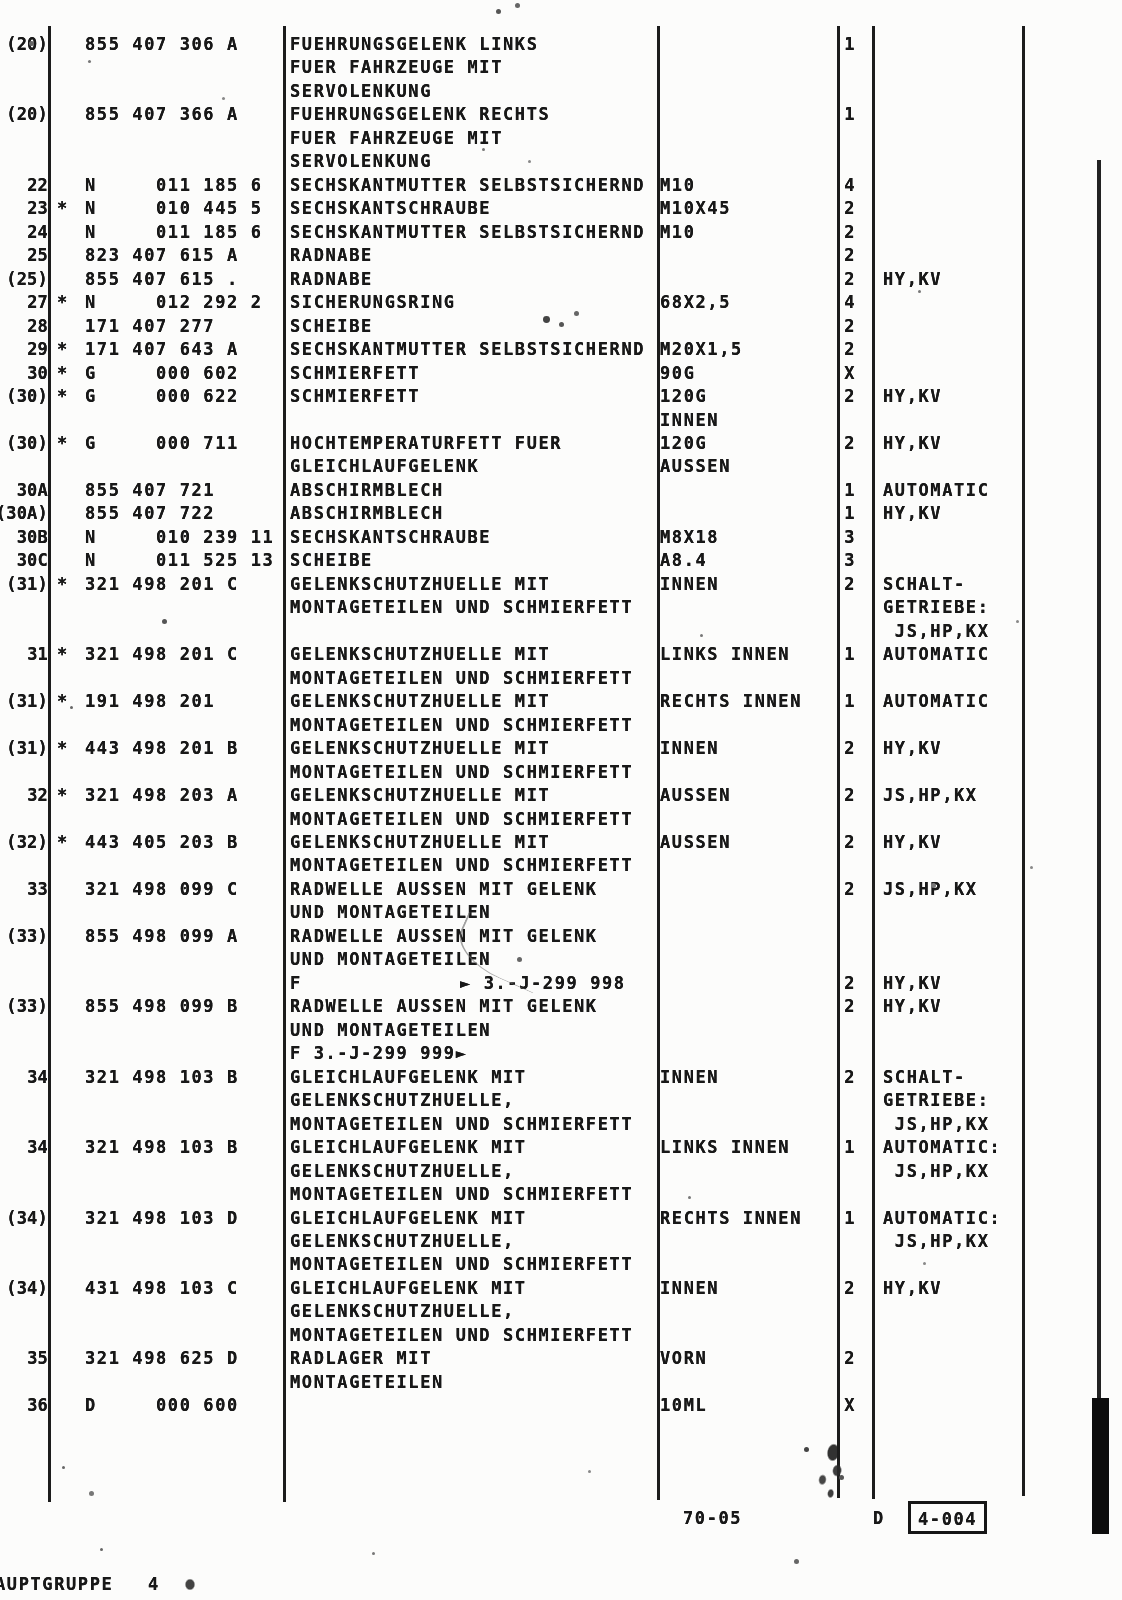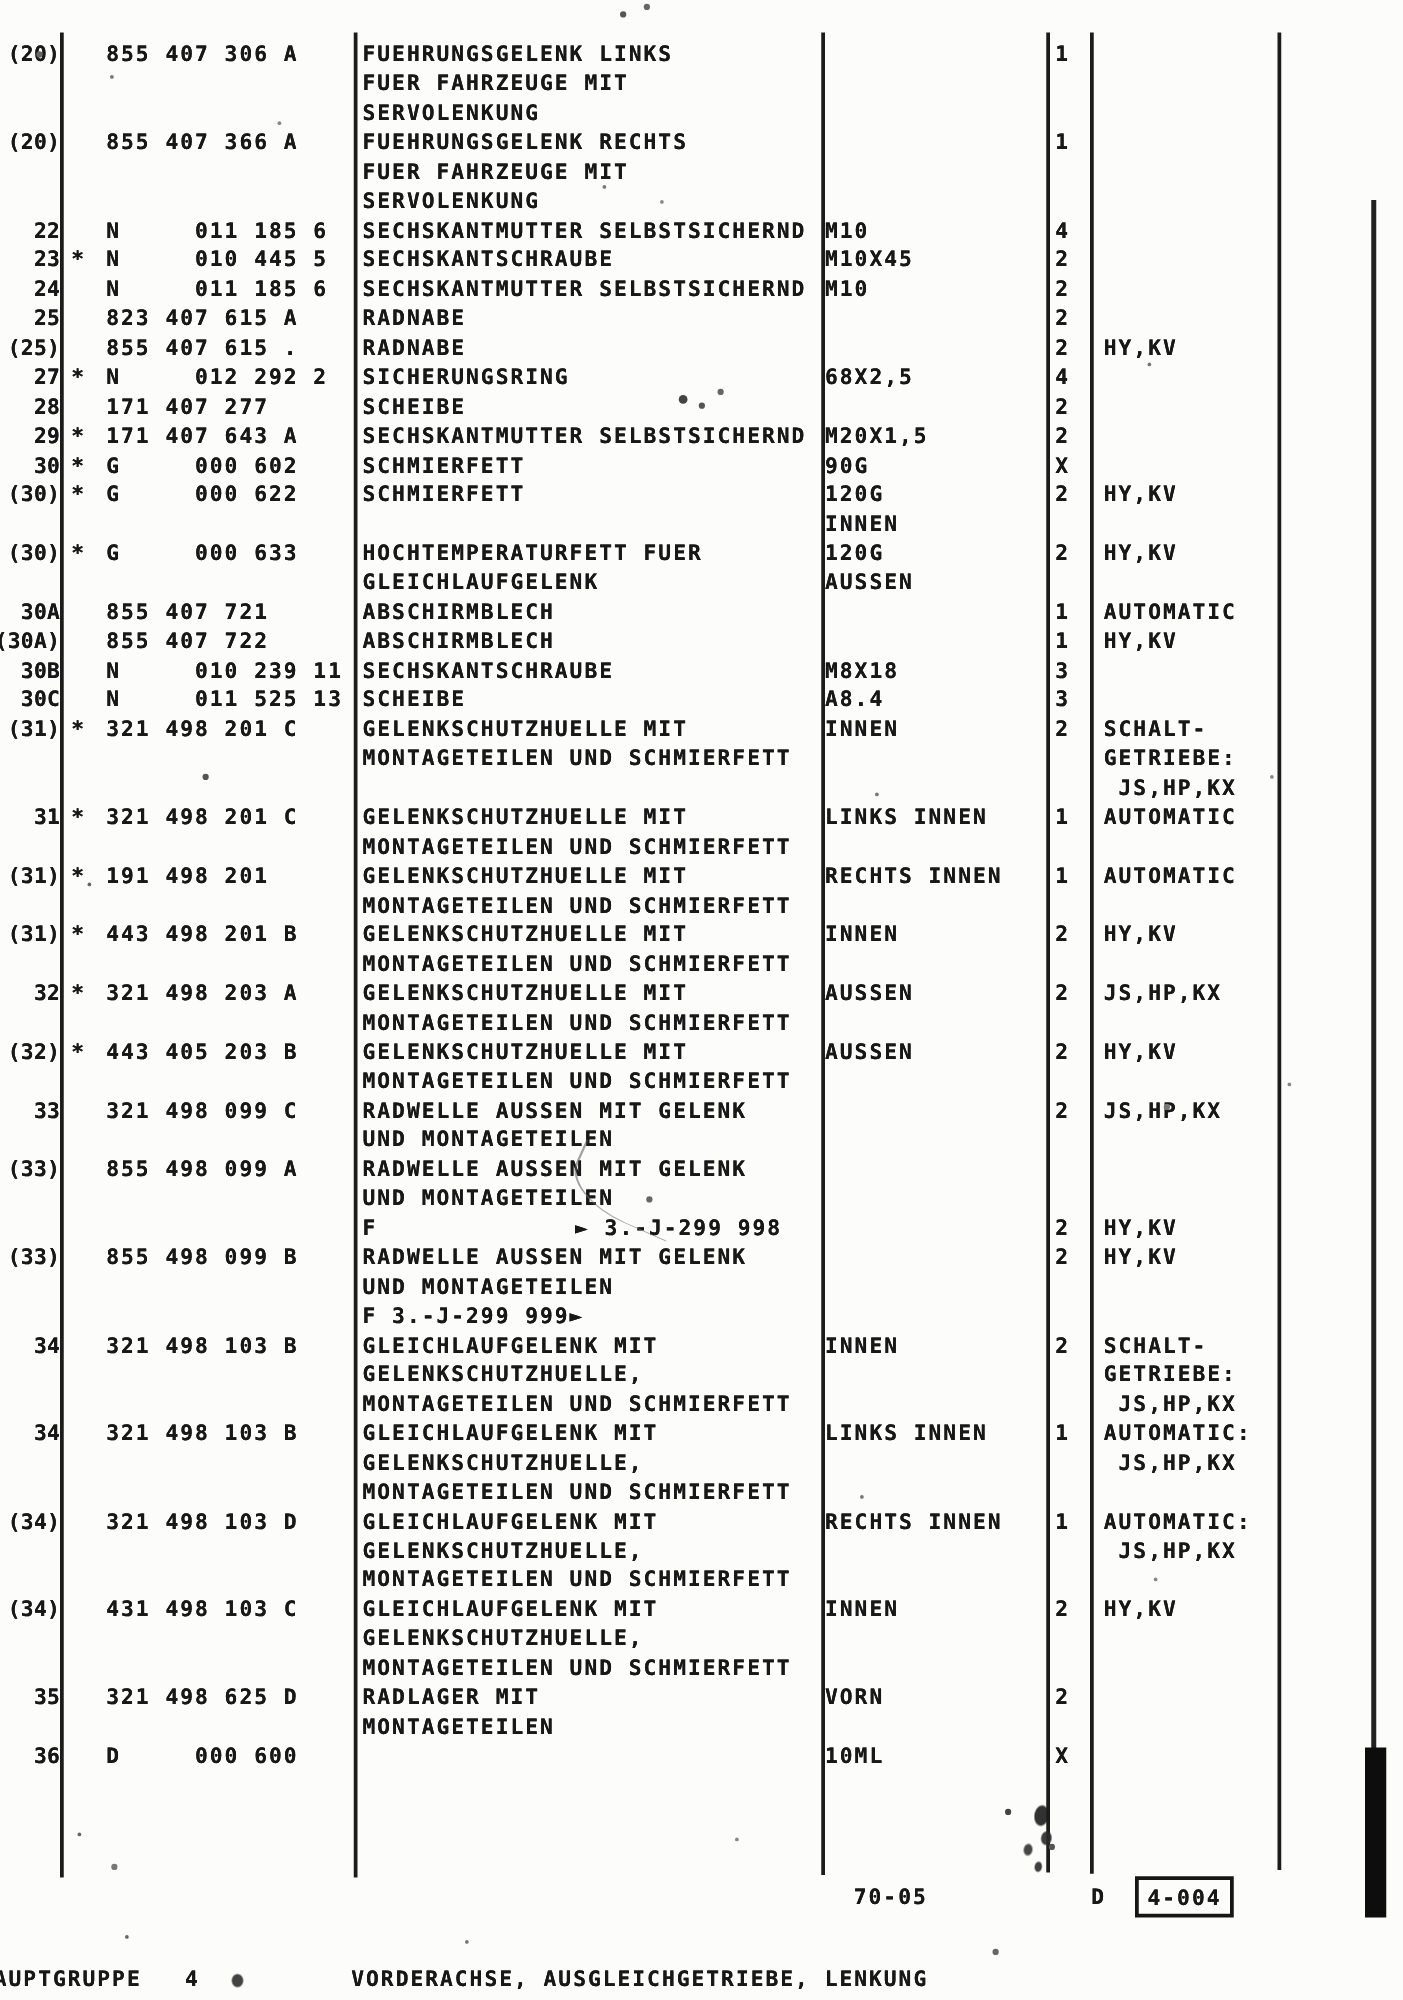--- a/index.html
+++ b/index.html
@@ -180,21 +180,21 @@
         <span class="spec">120G</span>
         <span class="qty">2</span>
         <span class="note">HY,KV</span>
       </div>
       <div class="row" style="top: 408.52px;">
         <span class="spec">INNEN</span>
       </div>
       <div class="row" style="top: 431.99px;">
         <span class="pos">(30)</span>
         <span class="star">*</span>
-        <span class="part">G     000 633</span>
+        <span class="part">G     000 711</span>
         <span class="desc">HOCHTEMPERATURFETT FUER</span>
         <span class="spec">120G</span>
         <span class="qty">2</span>
         <span class="note">HY,KV</span>
       </div>
       <div class="row" style="top: 455.46px;">
         <span class="desc">GLEICHLAUFGELENK</span>
         <span class="spec">AUSSEN</span>
       </div>
       <div class="row" style="top: 478.93px;">
@@ -415,19 +415,18 @@
         <span class="qty">X</span>
       </div>
     </div>
 
   <div class="footer-text" id="f-pagecode">70-05</div>
   <div class="footer-text" id="f-letter">D</div>
   <div class="footer-text" id="f-box">4-004</div>
 
   <div class="footer-text" id="b-label">AUPTGRUPPE</div>
   <div class="footer-text" id="b-num">4</div>
-  <div class="footer-text" id="b-title">VORDERACHSE, AUSGLEICHGETRIEBE, LENKUNG</div>
 
   <div class="specks"></div>
   <div class="blob1"></div>
   <div class="blob2"></div>
   <div class="scratch"></div>
 </div>
 
 </body></html>

